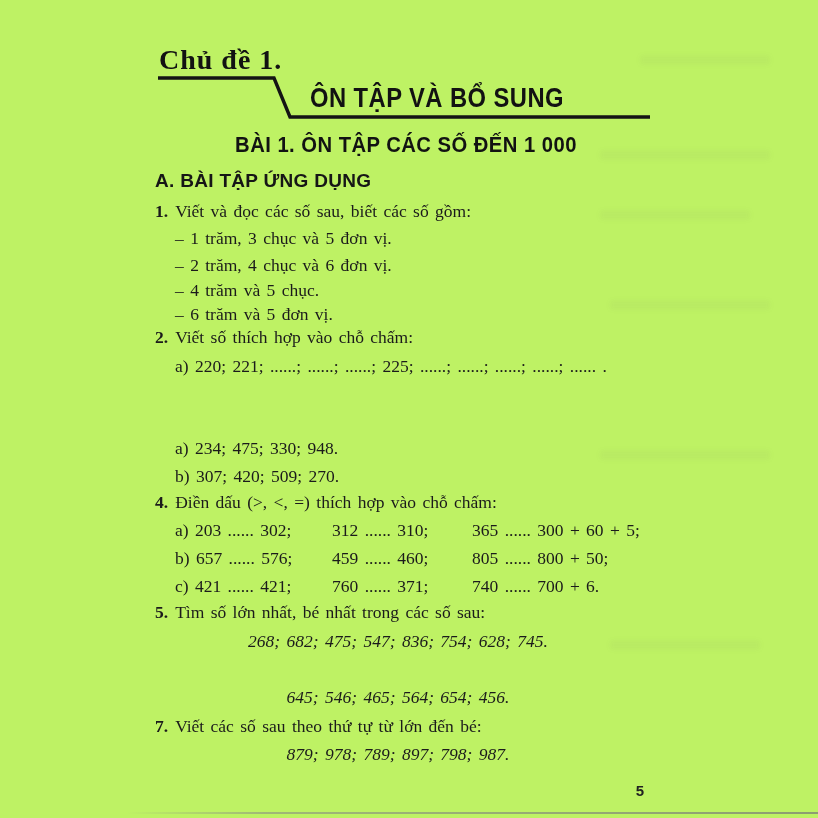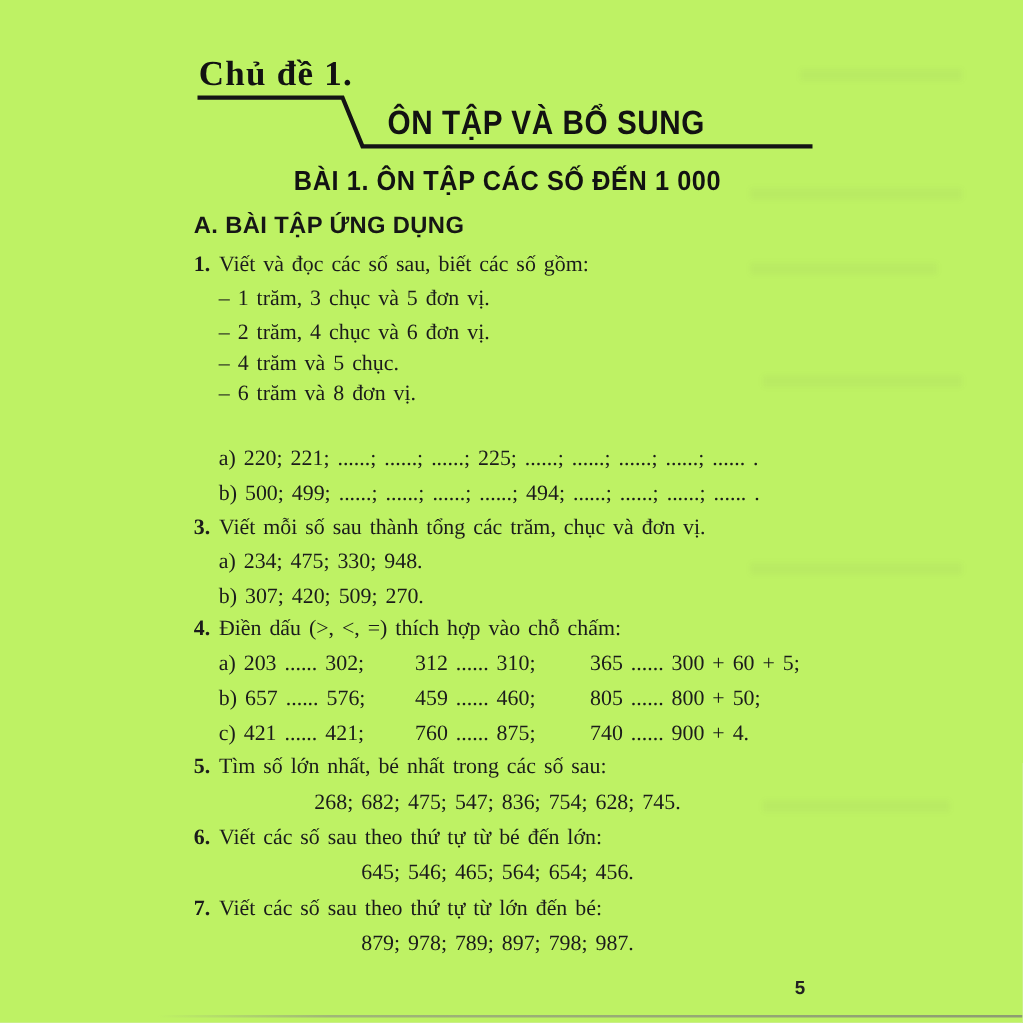--- a/index.html
+++ b/index.html
@@ -2,21 +2,21 @@
 <html><head>
 <meta charset="utf-8">
 <style>
   html,body{margin:0;padding:0;}
   body{width:818px;height:818px;background:#e9e9e9;font-family:"Liberation Serif",serif;}
   #scan-page{position:absolute;left:0;top:0;width:818px;height:818px;background:#bef264;overflow:hidden;}
   .txt{position:absolute;white-space:nowrap;color:#1b1b1b;font:17.5px/1.25 "Liberation Serif",serif;word-spacing:2px;text-align:right;}
   .num{font-weight:bold;margin-right:7px;}
   .main{left:155px;}
   .sub{left:175px;}
-  .centered{left:0;width:796px;text-align:center;}
+  .centered{left:0;width:796px;text-align:center;font-style:italic;}
   .col2{left:332px;}
   .col3{left:472px;font-family:Liberation Serif, serif;}
   #chapter-label{position:absolute;left:159px;top:45px;font:bold 28px/1.1 "Liberation Serif",serif;color:#121212;letter-spacing:1px;}
   #chapter-title{position:absolute;left:437px;top:84px;transform:translateX(-50%) scaleX(.88);transform-origin:center top;
       font:800 27px/1.1 "Liberation Sans",sans-serif;color:#121212;letter-spacing:.5px;white-space:nowrap;}
   #lesson-title{position:absolute;left:406px;top:133px;transform:translateX(-50%) scaleX(.92);transform-origin:center top;
       font:800 22px/1.1 "Liberation Sans",sans-serif;color:#121212;letter-spacing:.5px;white-space:nowrap;}
   #section-heading{position:absolute;left:155px;top:171px;font:bold 19px/1.1 "Liberation Sans",sans-serif;color:#161616;letter-spacing:.3px;}
   #header-rule{position:absolute;left:0;top:0;pointer-events:none;}
   #page-number{position:absolute;left:630px;top:782px;width:20px;text-align:center;font:600 15px/1.2 "Liberation Sans",sans-serif;color:#222;}
@@ -36,44 +36,42 @@
   </svg>
 
   <div id="chapter-title">ÔN TẬP VÀ BỔ SUNG</div>
   <div id="lesson-title">BÀI 1. ÔN TẬP CÁC SỐ ĐẾN 1 000</div>
   <div id="section-heading">A. BÀI TẬP ỨNG DỤNG</div>
 
   <div class="txt main" style="top:201px"><span class="num">1.</span><span>Viết và đọc các số sau, biết các số gồm:</span></div>
   <div class="txt sub" style="top:228px">– 1 trăm, 3 chục và 5 đơn vị.</div>
   <div class="txt sub" style="top:255px">– 2 trăm, 4 chục và 6 đơn vị.</div>
   <div class="txt sub" style="top:280px">– 4 trăm và 5 chục.</div>
-  <div class="txt sub" style="top:304px">– 6 trăm và 8 đơn vị.</div>
+  <div class="txt sub" style="top:304px">– 6 trăm và 5 đơn vị.</div>
 
+  <div class="txt main" style="top:327px"><span class="num">2.</span><span>Viết số thích hợp vào chỗ chấm:</span></div>
   <div class="txt sub" style="top:356px">a) 220; 221; ......; ......; ......; 225; ......; ......; ......; ......; ...... .</div>
-  <div class="txt sub" style="top:384px">b) 500; 499; ......; ......; ......; ......; 494; ......; ......; ......; ...... .</div>
 
-  <div class="txt main" style="top:411px"><span class="num">3.</span><span>Viết mỗi số sau thành tổng các trăm, chục và đơn vị.</span></div>
   <div class="txt sub" style="top:438px">a) 234; 475; 330; 948.</div>
   <div class="txt sub" style="top:466px">b) 307; 420; 509; 270.</div>
 
   <div class="txt main" style="top:492px"><span class="num">4.</span><span>Điền dấu (&gt;, &lt;, =) thích hợp vào chỗ chấm:</span></div>
   <div class="txt sub" style="top:520px">a) 203 ...... 302;</div>
   <div class="txt col2" style="top:520px">312 ...... 310;</div>
   <div class="txt col3" style="top:520px">365 ...... 300 + 60 + 5;</div>
   <div class="txt sub" style="top:548px">b) 657 ...... 576;</div>
   <div class="txt col2" style="top:548px">459 ...... 460;</div>
   <div class="txt col3" style="top:548px">805 ...... 800 + 50;</div>
   <div class="txt sub" style="top:576px">c) 421 ...... 421;</div>
-  <div class="txt col2" style="top:576px">760 ...... 875;</div>
-  <div class="txt col3" style="top:576px">740 ...... 900 + 4.</div>
+  <div class="txt col2" style="top:576px">760 ...... 371;</div>
+  <div class="txt col3" style="top:576px">740 ...... 700 + 6.</div>
 
   <div class="txt main" style="top:602px"><span class="num">5.</span><span>Tìm số lớn nhất, bé nhất trong các số sau:</span></div>
   <div class="txt centered" style="top:631px">268; 682; 475; 547; 836; 754; 628; 745.</div>
 
-  <div class="txt main" style="top:659px"><span class="num">6.</span><span>Viết các số sau theo thứ tự từ bé đến lớn:</span></div>
   <div class="txt centered" style="top:687px">645; 546; 465; 564; 654; 456.</div>
 
   <div class="txt main" style="top:716px"><span class="num">7.</span><span>Viết các số sau theo thứ tự từ lớn đến bé:</span></div>
   <div class="txt centered" style="top:744px">879; 978; 789; 897; 798; 987.</div>
 
   <div id="page-number">5</div>
 
   <div class="ghost" style="left:640px;top:55px;width:130px;height:10px;"></div>
   <div class="ghost" style="left:600px;top:150px;width:170px;height:10px;"></div>
   <div class="ghost" style="left:600px;top:210px;width:150px;height:10px;"></div>

